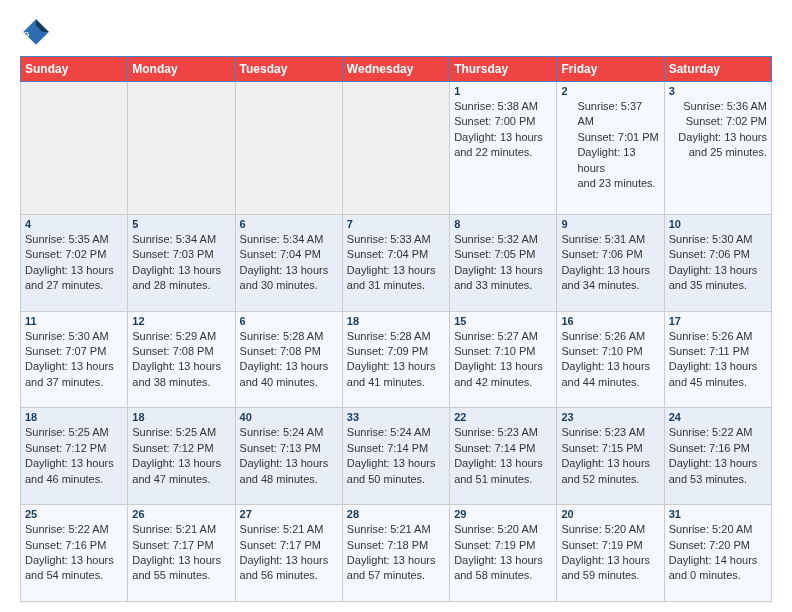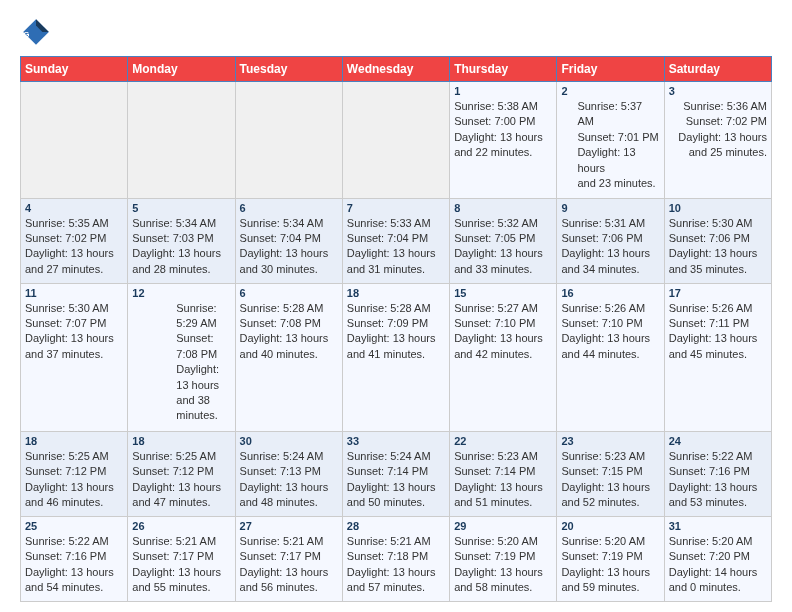--- a/index.html
+++ b/index.html
@@ -214,21 +214,21 @@
         <tr>
           <td>
             <span class="day-num">11</span>
             <div class="day-info" style="white-space: pre-line;">Sunrise: 5:30 AM
 Sunset: 7:07 PM
 Daylight: 13 hours
 and 37 minutes.</div>
           </td>
           <td>
             <span class="day-num">12</span>
-            <div class="day-info" style="white-space: pre-line; margin-left: 44px;">Sunrise: 5:29 AM
+            <div class="day-info" style="white-space: pre-line;">Sunrise: 5:29 AM
 Sunset: 7:08 PM
 Daylight: 13 hours
 and 38 minutes.</div>
           </td>
           <td>
             <span class="day-num">6</span>
             <div class="day-info" style="white-space: pre-line;">Sunrise: 5:28 AM
 Sunset: 7:08 PM
 Daylight: 13 hours
 and 40 minutes.</div>
@@ -271,21 +271,21 @@
 and 46 minutes.</div>
           </td>
           <td>
             <span class="day-num">18</span>
             <div class="day-info" style="white-space: pre-line;">Sunrise: 5:25 AM
 Sunset: 7:12 PM
 Daylight: 13 hours
 and 47 minutes.</div>
           </td>
           <td>
-            <span class="day-num">30</span>
+            <span class="day-num">40</span>
             <div class="day-info" style="white-space: pre-line;">Sunrise: 5:24 AM
 Sunset: 7:13 PM
 Daylight: 13 hours
 and 48 minutes.</div>
           </td>
           <td>
             <span class="day-num">33</span>
             <div class="day-info" style="white-space: pre-line;">Sunrise: 5:24 AM
 Sunset: 7:14 PM
 Daylight: 13 hours

